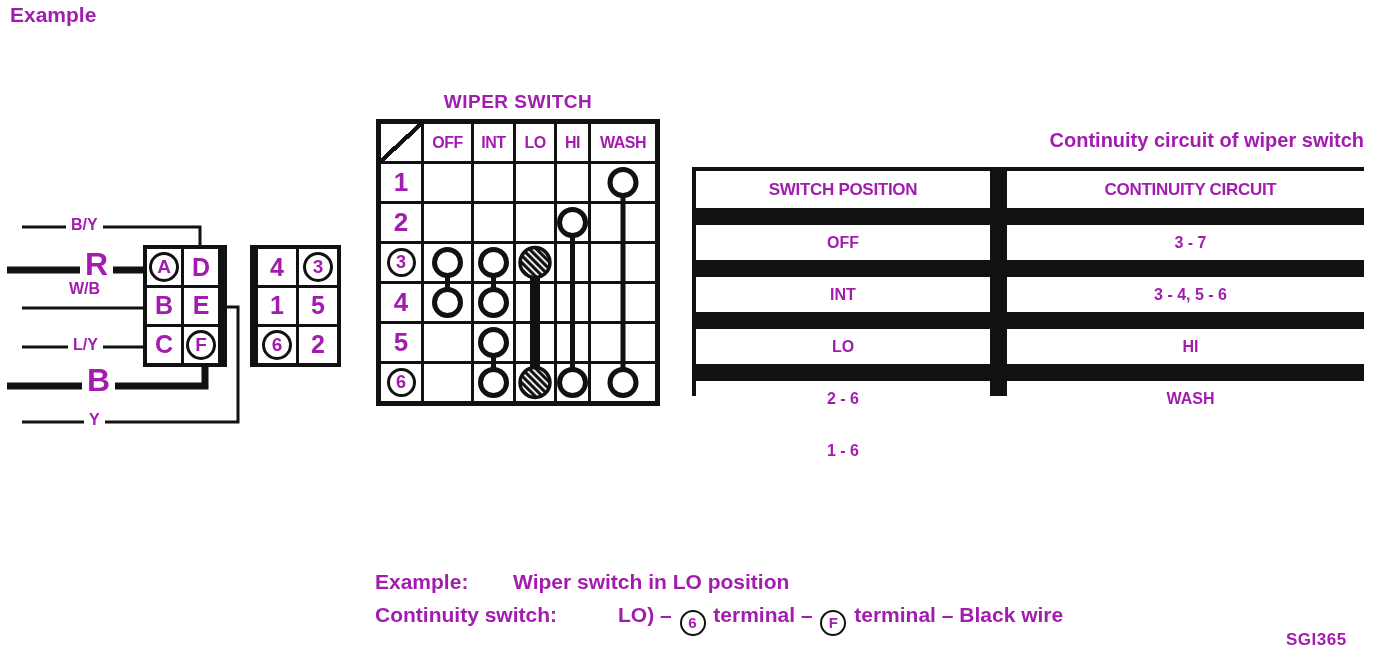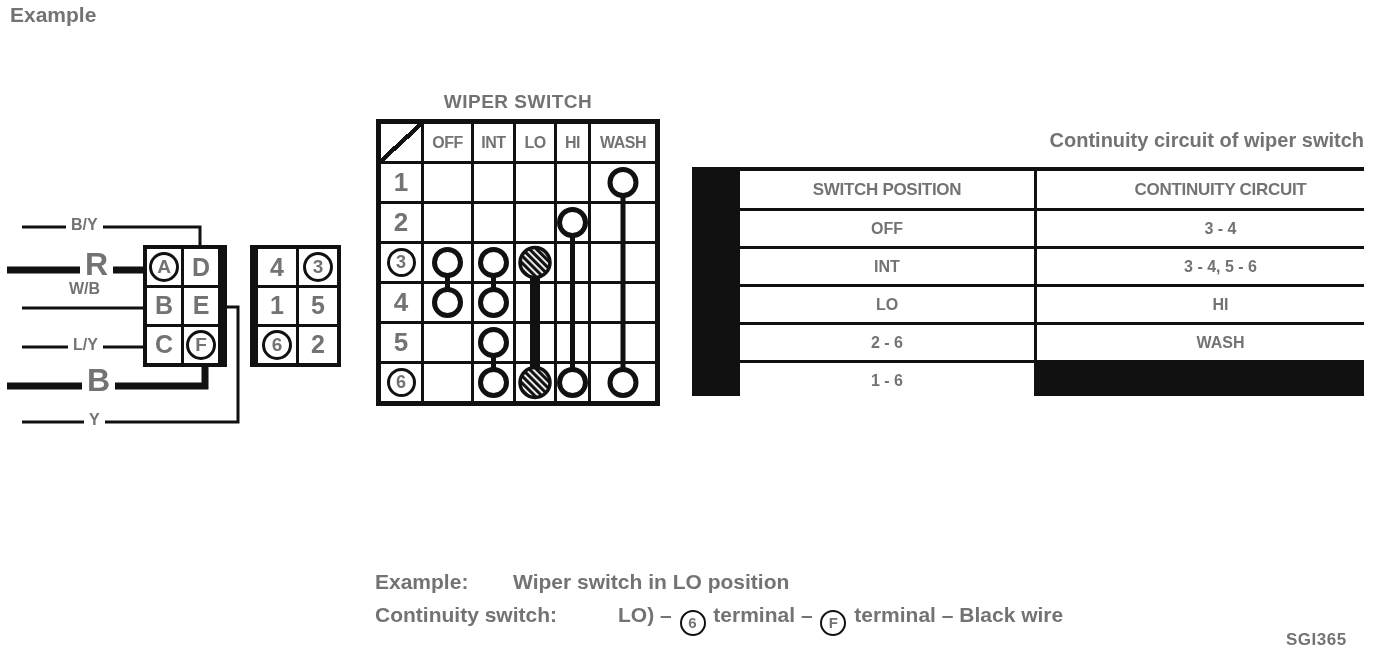--- a/index.html
+++ b/index.html
@@ -1,16 +1,16 @@
 <!DOCTYPE html>
 <html><head>
 <meta charset="utf-8">
 <style>
   html,body{margin:0;padding:0;background:#fff;}
-  #page{position:relative;width:1376px;height:656px;background:#fff;color:#737373;
+  #page{position:relative;width:1376px;height:656px;background:#fff;color:#a21caf;
         font-family:"Liberation Sans","DejaVu Sans",sans-serif;font-weight:bold;overflow:hidden;}
 
   
   .example-heading{position:absolute;left:10px;top:3px;font-size:21px;}
 
   
   #wire-svg{position:absolute;left:0;top:210px;}
   .wire-label{position:absolute;background:#fff;padding:0 5px;font-size:16px;white-space:nowrap;}
   #lbl-by{left:66px;top:216px;}
   #lbl-r {left:80px;top:246px;font-size:32px;}
@@ -39,22 +39,22 @@
               background:#111;border:5px solid #111;box-sizing:border-box;}
   .wiper-cell{background:#fff;display:flex;align-items:center;justify-content:center;}
   .wiper-cell.diag{background:#fff linear-gradient(to bottom right,transparent 46%,#111 46%,#111 54%,transparent 54%);}
   .wiper-cell.col-head{font-size:16px;letter-spacing:-.5px;}
   .wiper-cell.row-label{font-size:26px;}
   #contacts-svg{position:absolute;left:376px;top:119px;pointer-events:none;}
 
   
   .continuity-title{position:absolute;left:692px;top:129px;width:672px;text-align:right;font-size:20px;}
   #continuity-grid{position:absolute;left:692px;top:167px;width:672px;height:229px;display:grid;
-                   grid-template-columns:294px 367px;grid-template-rows:37px repeat(5,35px);gap:3px;
-                   background:#111;border:4px solid #111;box-sizing:border-box;padding-left:44px;}
+                   grid-template-columns:294px 367px;grid-template-rows:37px repeat(5,35px);gap:17px;
+                   background:#111;border:4px solid #111;box-sizing:border-box;}
   .cont-cell{background:#fff;display:flex;align-items:center;justify-content:center;font-size:16px;}
   .cont-cell.cont-header{font-size:17px;letter-spacing:-.3px;}
 
   
   #note{position:absolute;left:375px;top:521px;font-size:21px;line-height:33px;white-space:nowrap;}
   .note-label1{display:inline-block;width:138px;margin-top:44px;}
   .note-row{display:flex;}
   .note-label2{width:235px;flex:none;}
   .path-line2{margin-left:8px;text-align:center;}
   .hatch-dot{width:24px;height:24px;border-radius:50%;display:inline-block;vertical-align:-5px;
@@ -188,21 +188,21 @@
         <circle cx="159" cy="143.5" r="15" fill="url(#hatchpat)" stroke-width="3.5" stroke="#111"></circle>
         <circle cx="159" cy="263.5" r="15" fill="url(#hatchpat)" stroke-width="3.5" stroke="#111"></circle>
       </g>
   </svg>
 
   <div class="continuity-title">Continuity circuit of wiper switch</div>
   <div id="continuity-grid">
       <div class="cont-cell cont-header">SWITCH POSITION</div>
       <div class="cont-cell cont-header">CONTINUITY CIRCUIT</div>
       <div class="cont-cell">OFF</div>
-      <div class="cont-cell">3 - 4</div>
+      <div class="cont-cell">3 - 7</div>
       <div class="cont-cell">INT</div>
       <div class="cont-cell">3 - 4, 5 - 6</div>
       <div class="cont-cell">LO</div>
       <div class="cont-cell">HI</div>
       <div class="cont-cell">2 - 6</div>
       <div class="cont-cell">WASH</div>
       <div class="cont-cell">1 - 6</div>
     </div>
 
   <div id="note">

